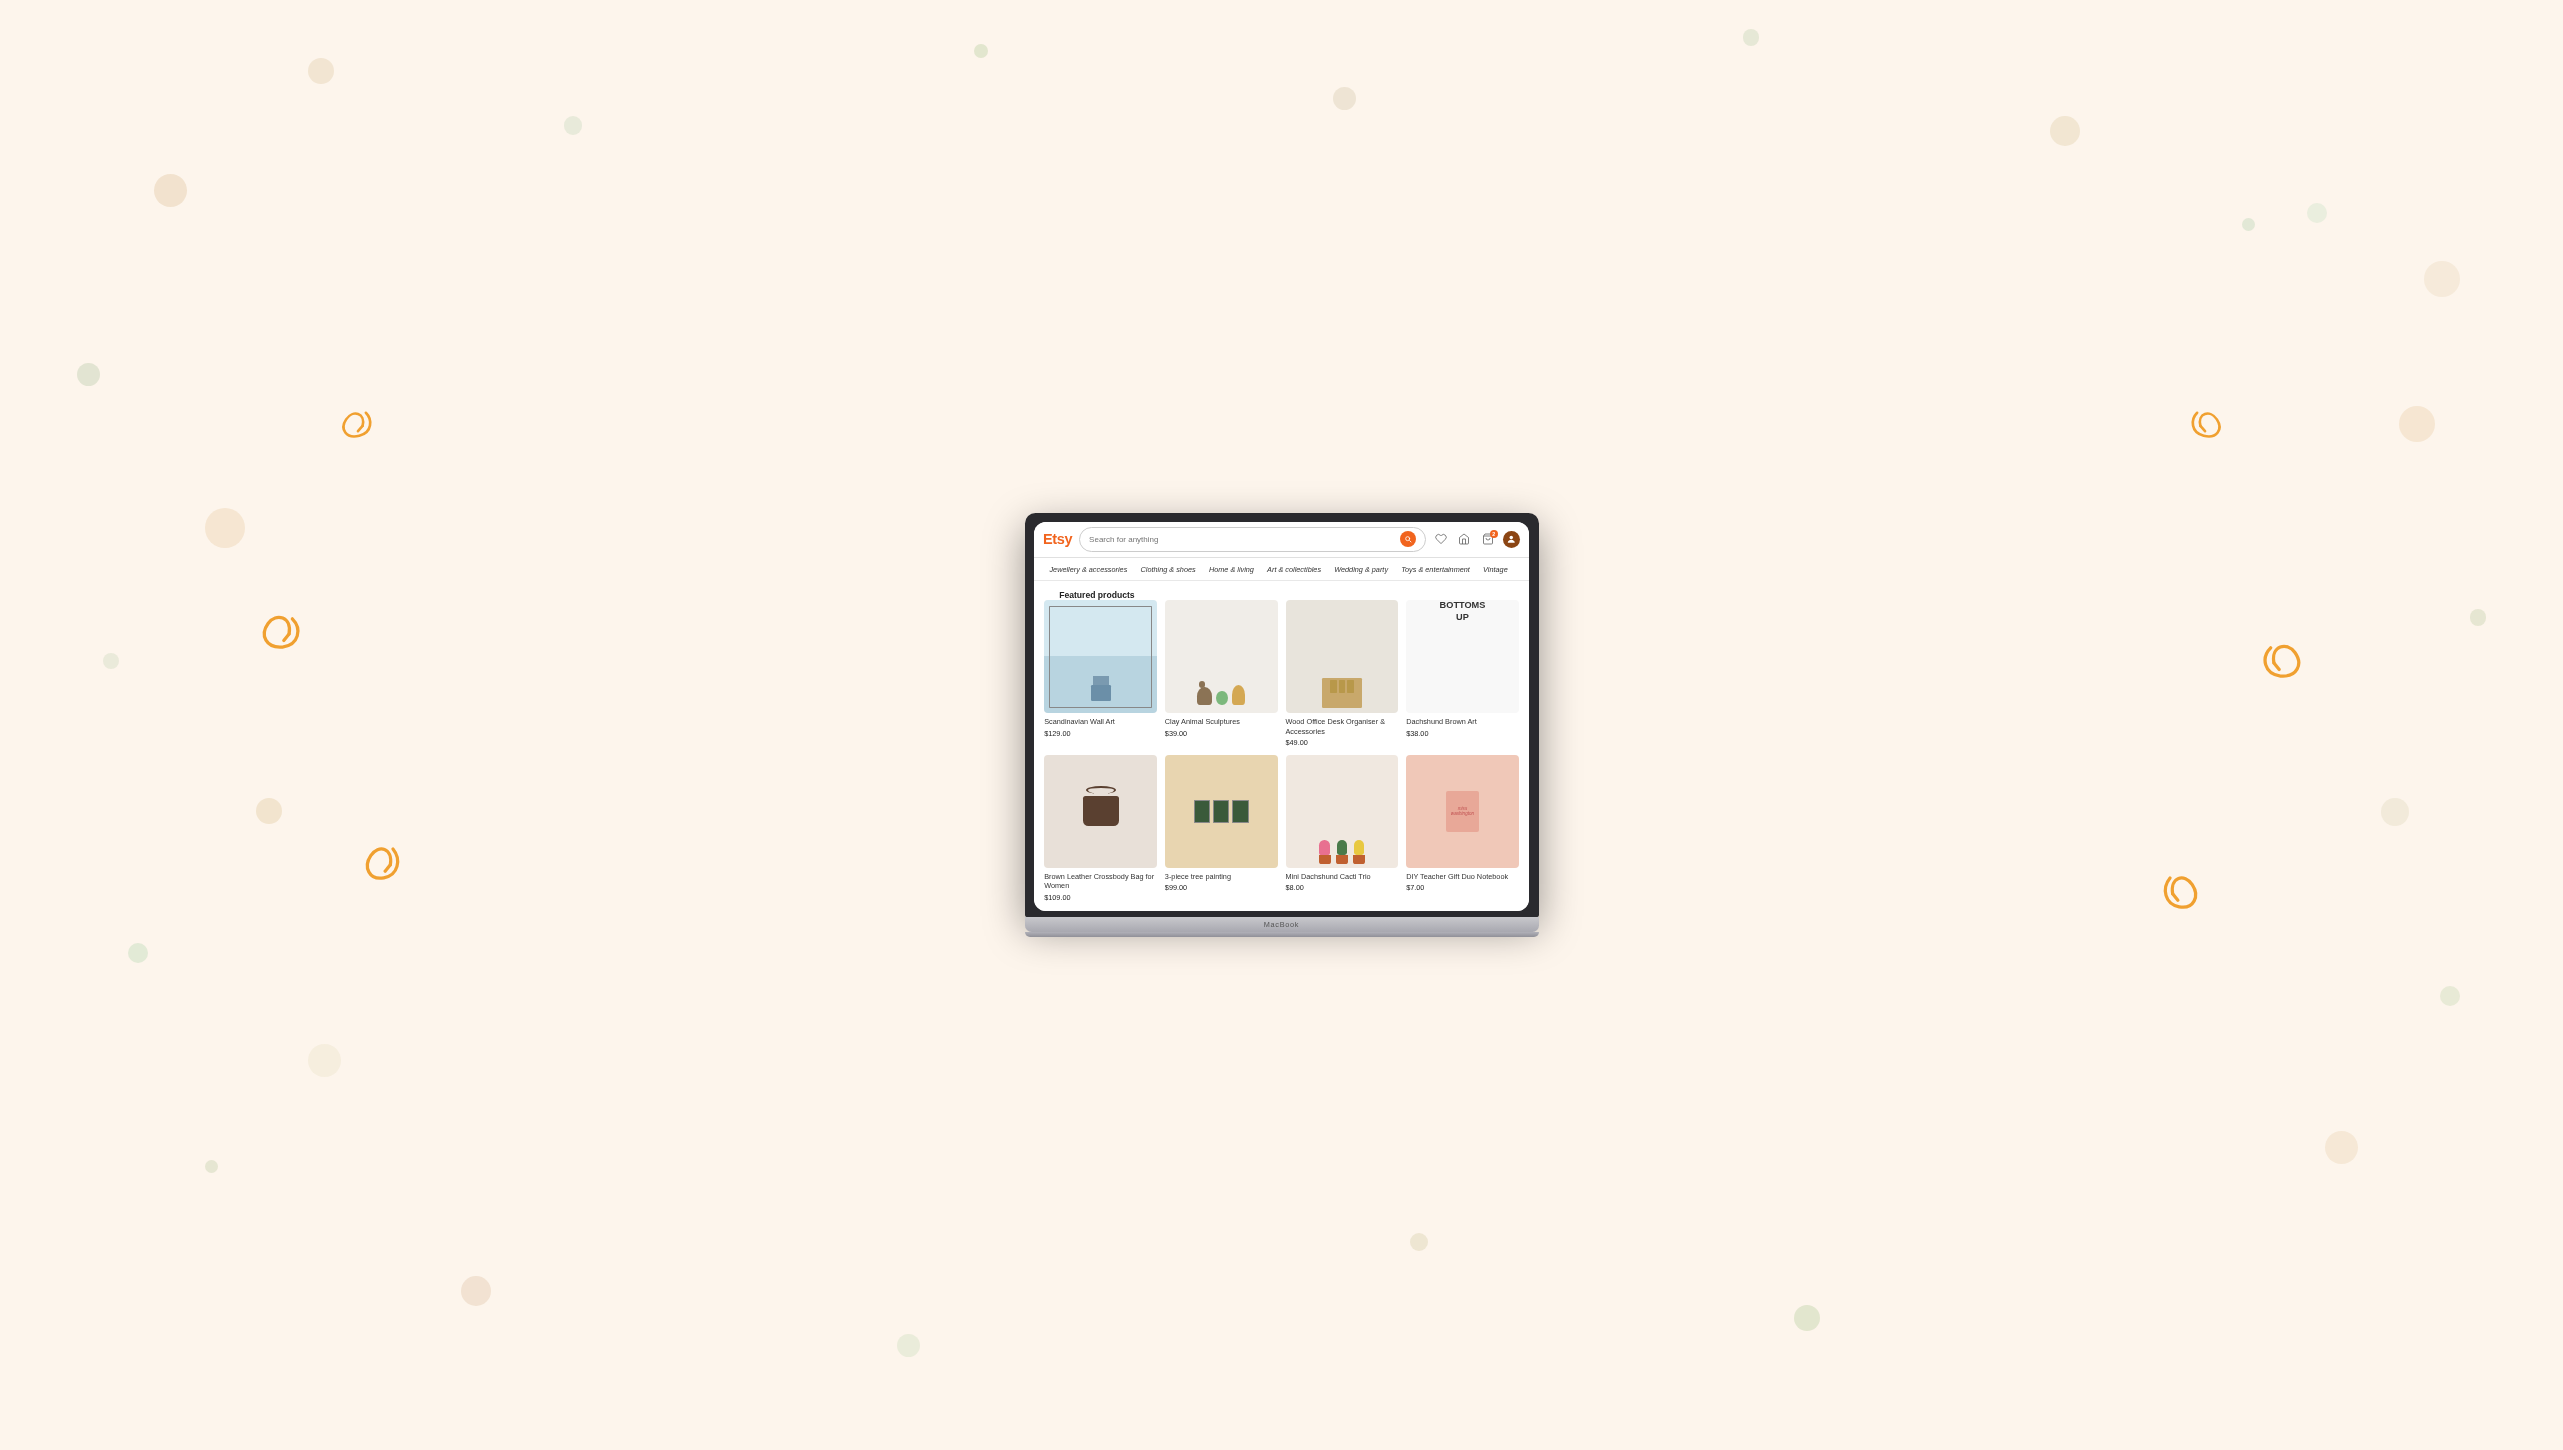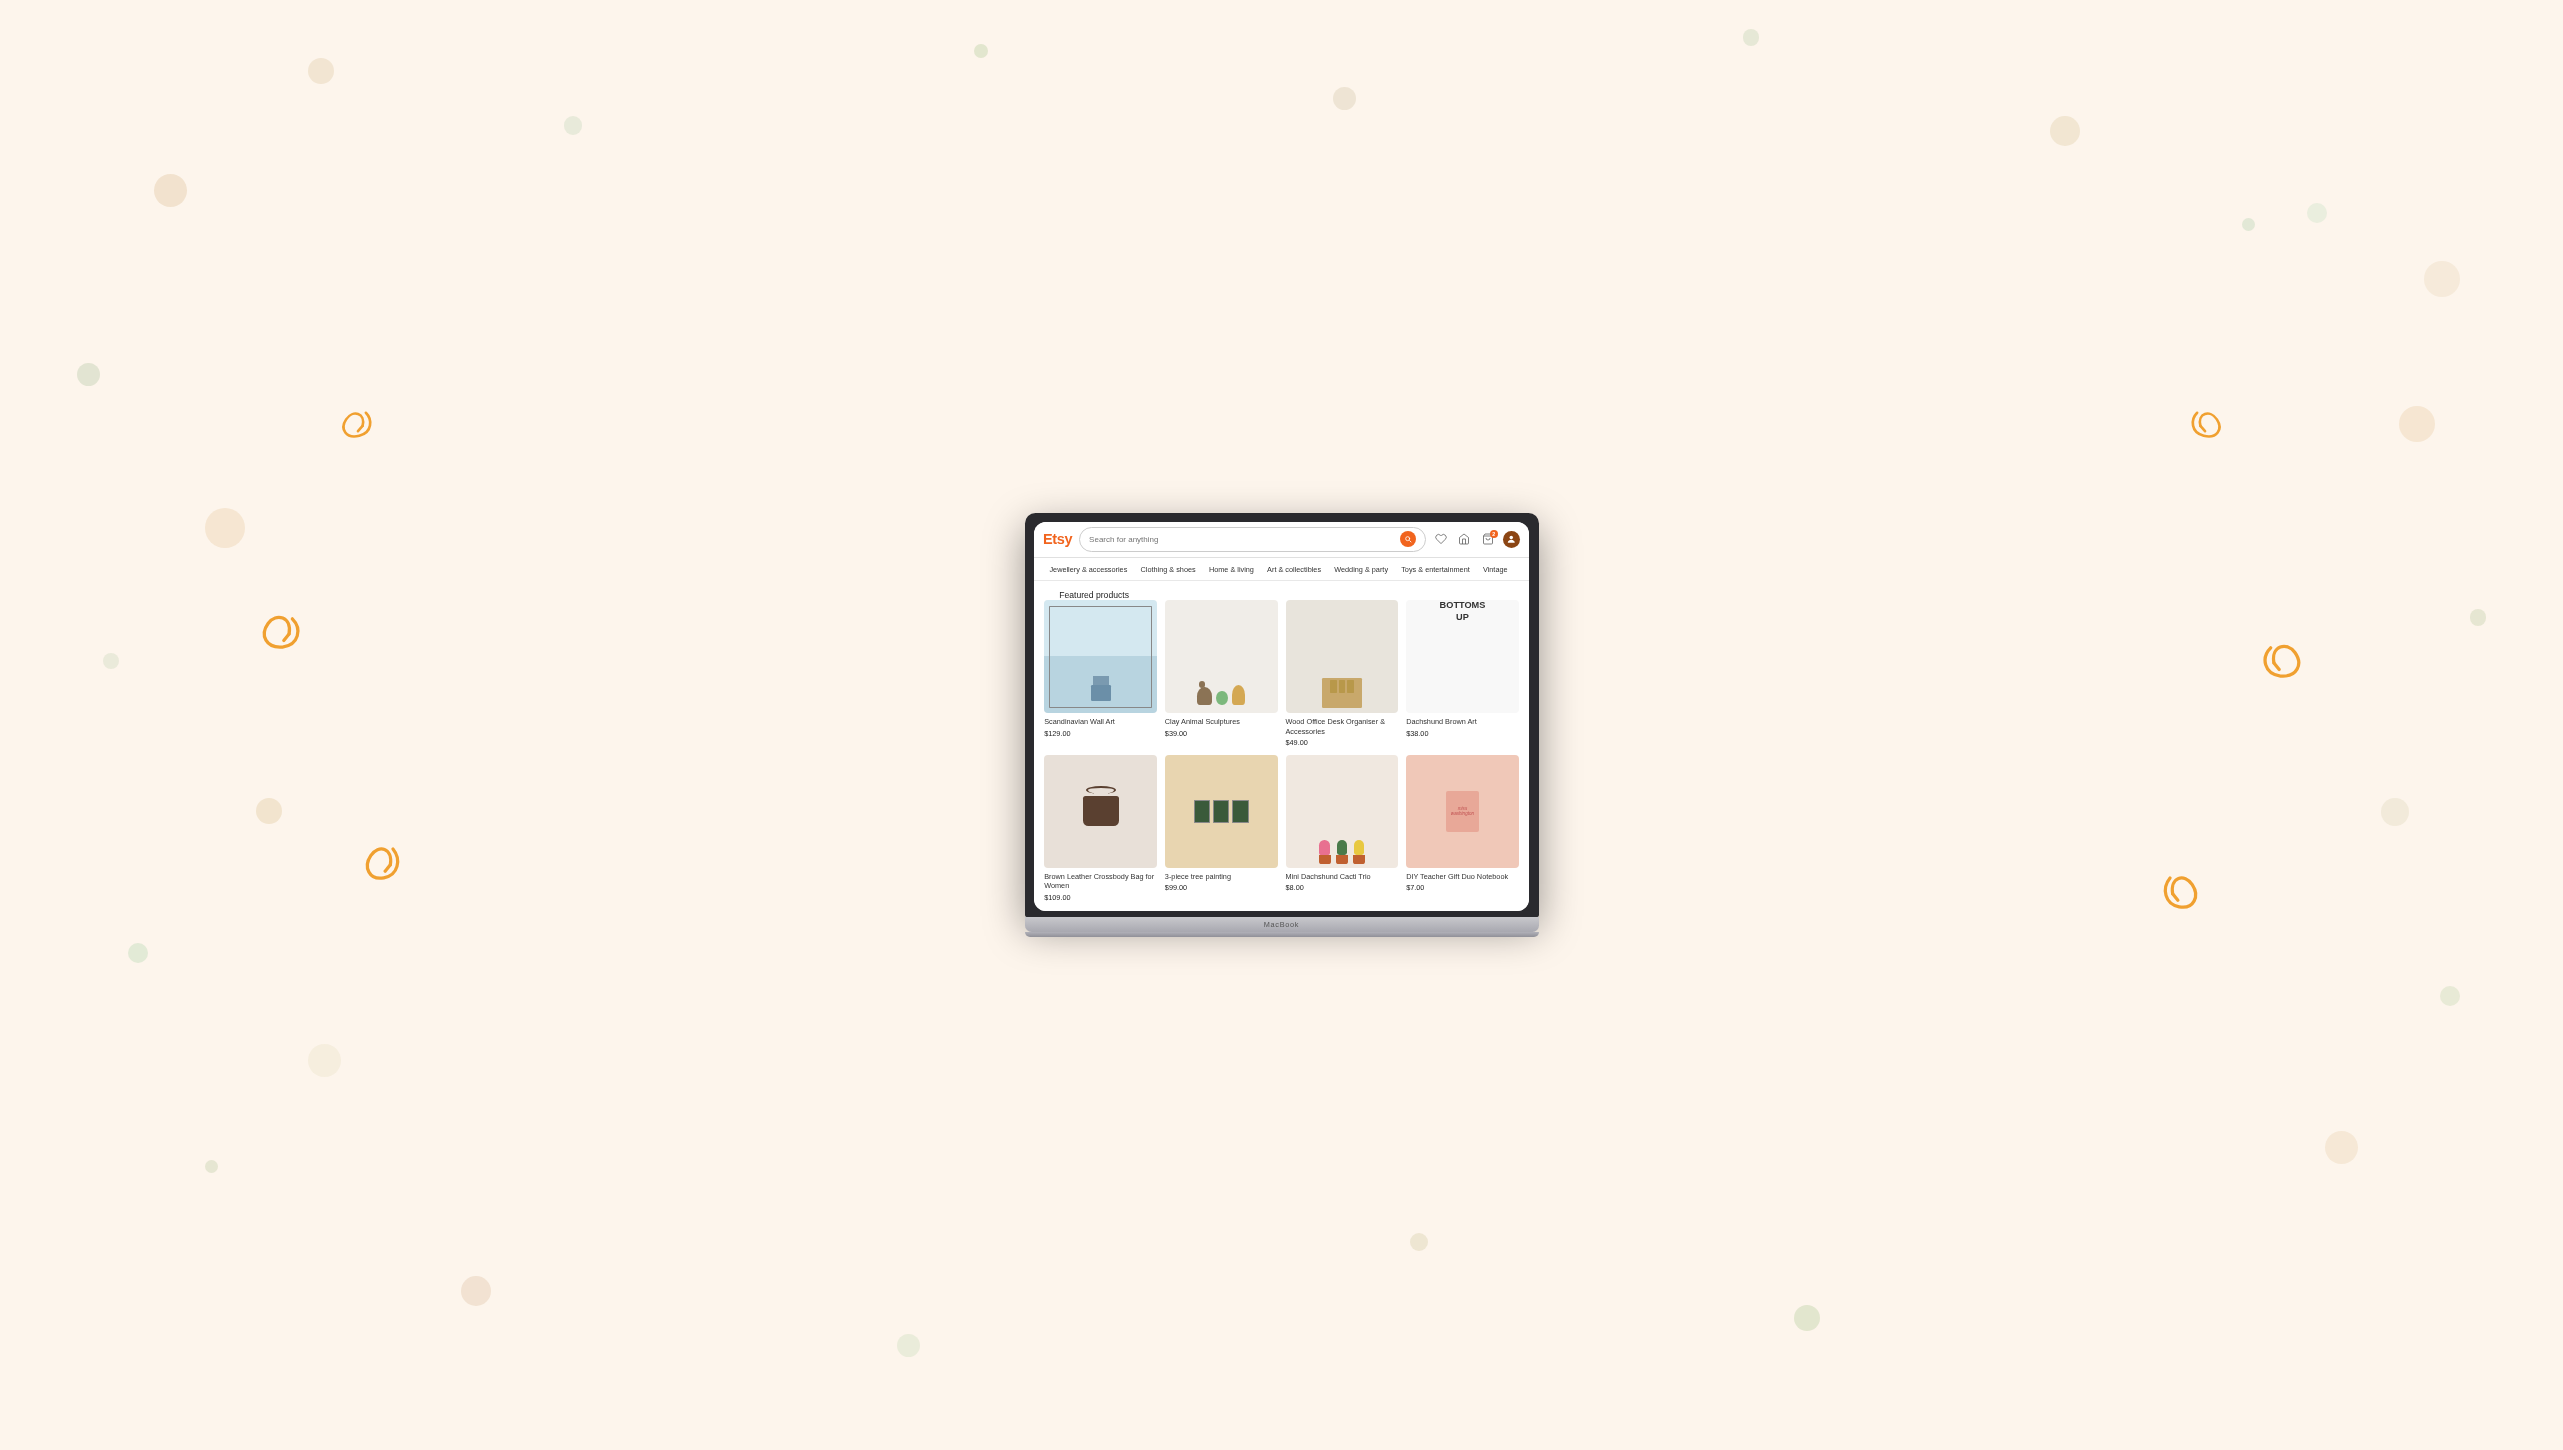--- a/index.html
+++ b/index.html
@@ -173,39 +173,40 @@
     }
 
     
     .etsy-nav {
       display: flex;
       align-items: center;
       padding: 4px 9.2px;
       border-bottom: 0.7px solid #e8e8e8;
       gap: 0;
       background: #fff;
+      font-style: italic;
     }
 
     .nav-item {
       padding: 2.6px 6.6px;
       font-size: 7.3px;
       color: #333;
       cursor: pointer;
       white-space: nowrap;
     }
 
     
     .etsy-main {
       padding: 9.2px 10.5px;
       background: #fff;
     }
 
     .featured-title {
       font-size: 8.6px;
-      font-weight: 400;
+      font-weight: 700;
       color: #222;
       margin-bottom: 0;
       padding-left: 15px;
     }
 
     .products-grid {
       display: grid;
       grid-template-columns: repeat(4, 1fr);
       gap: 8px;
     }

